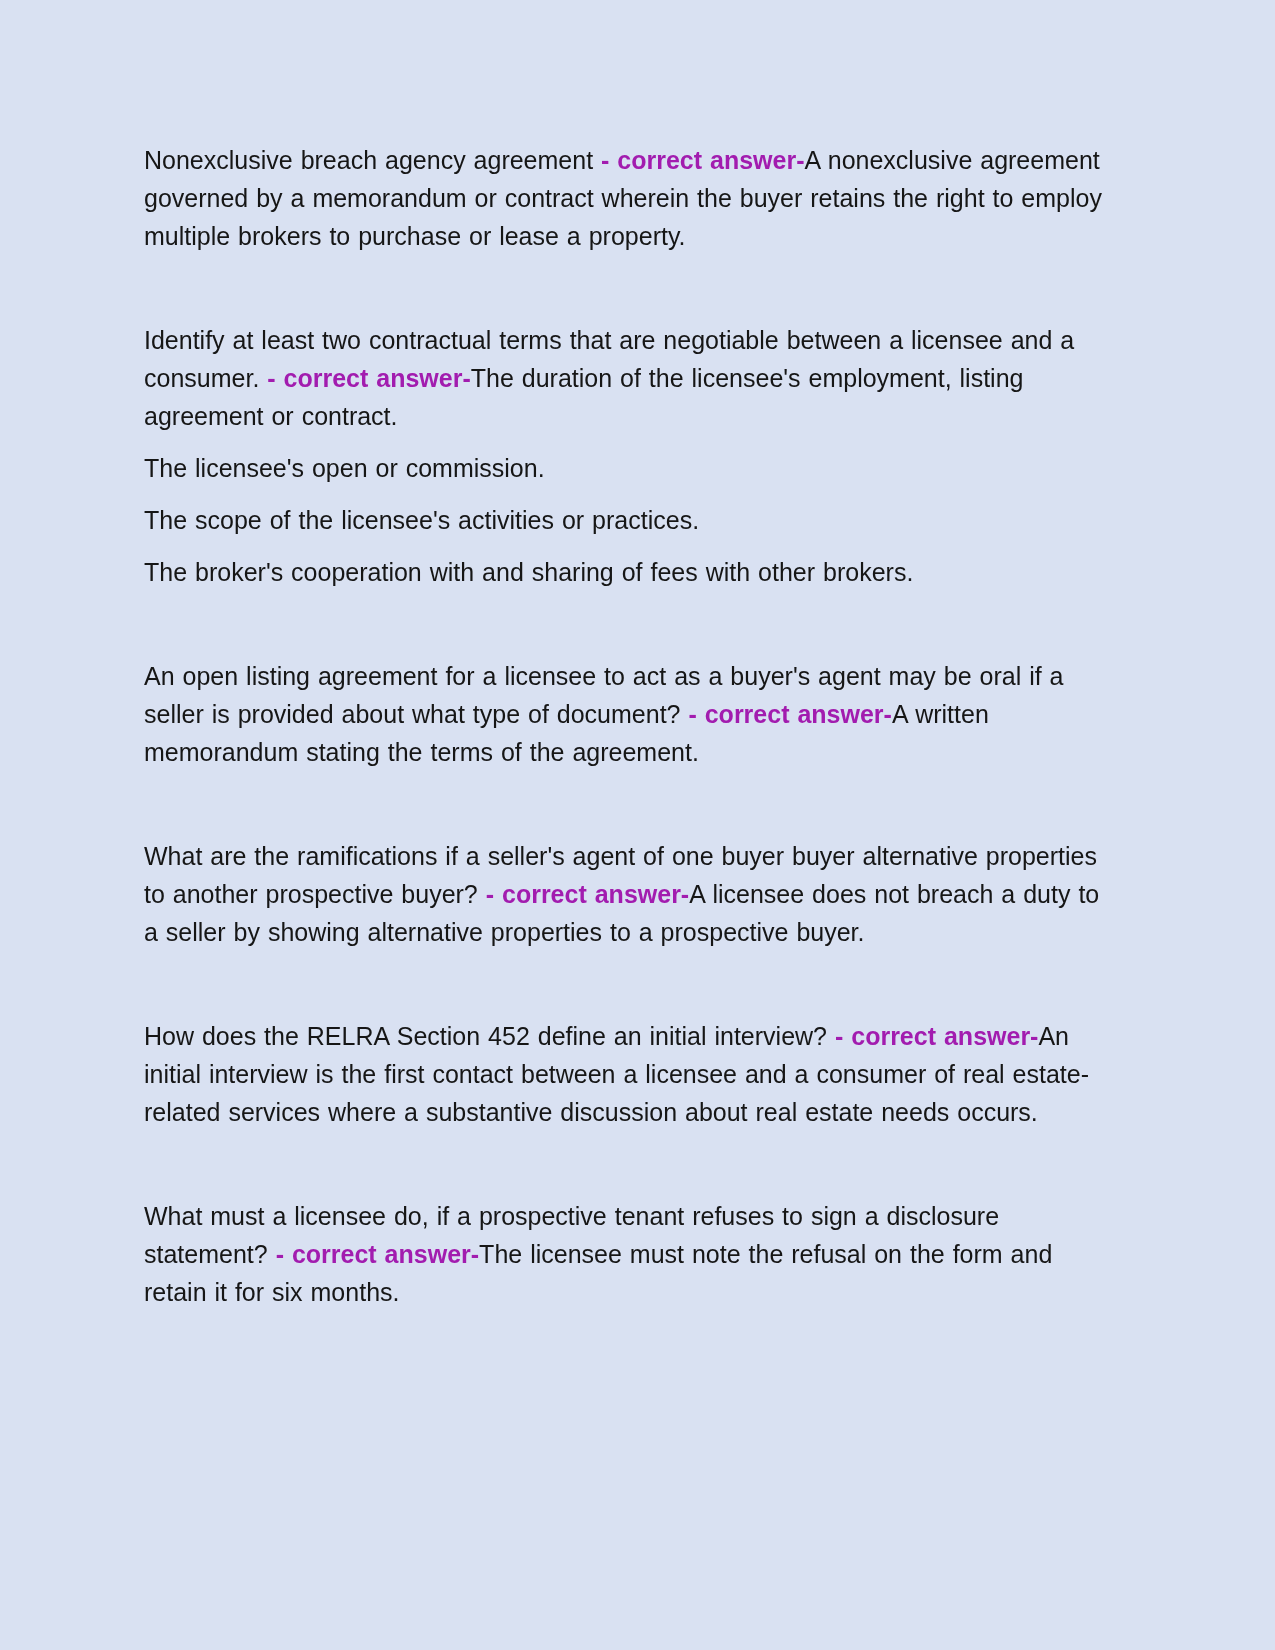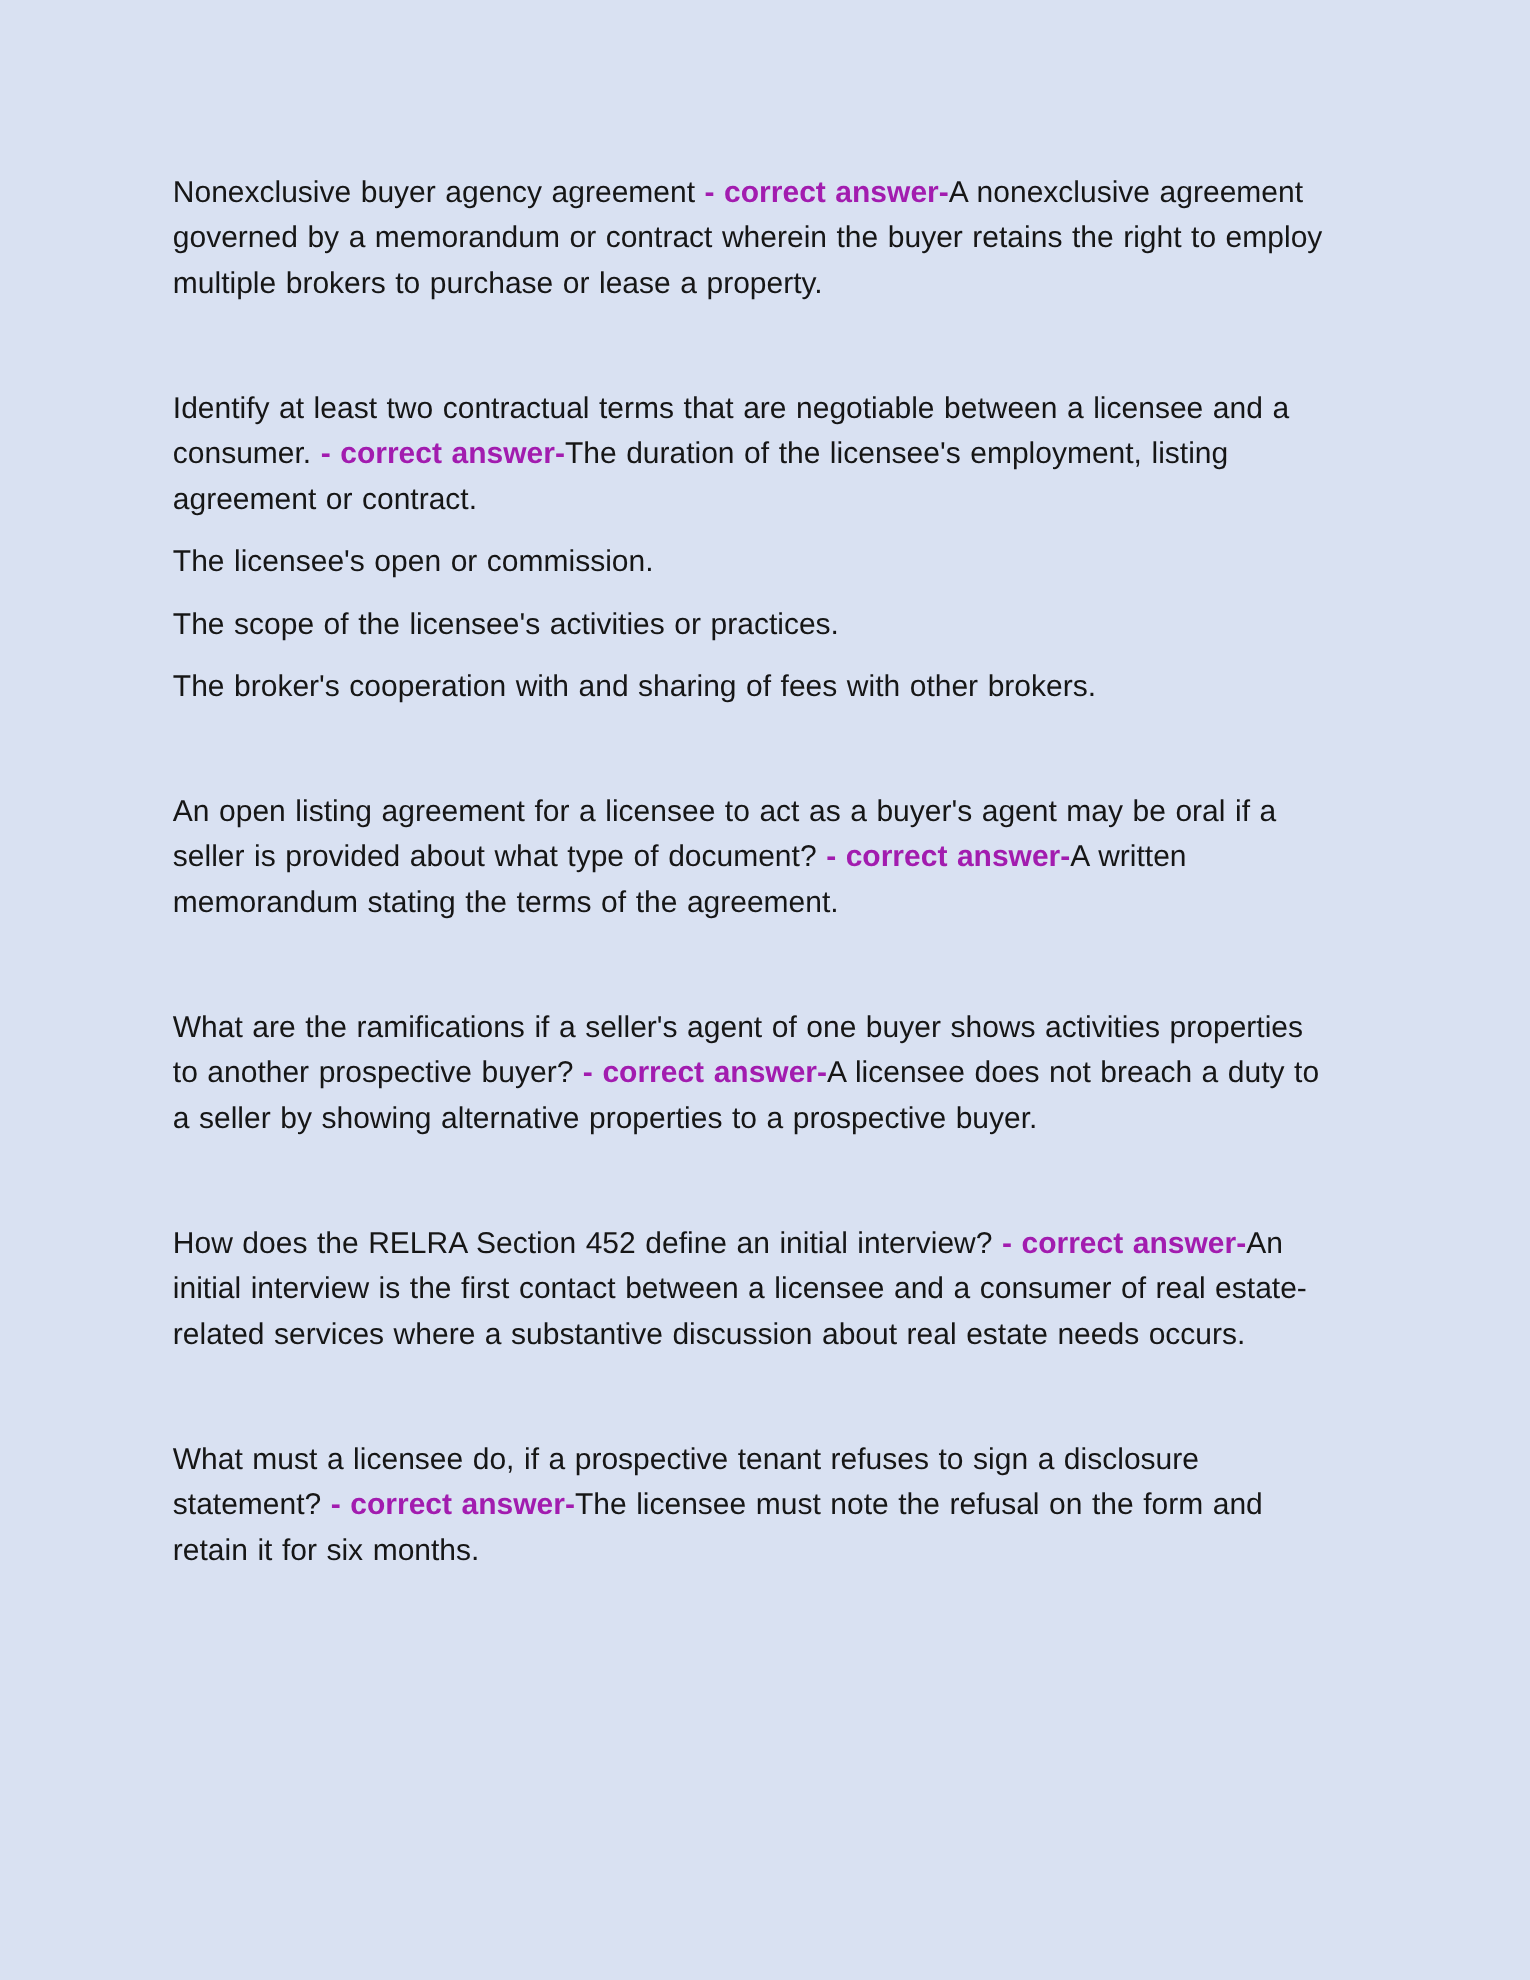--- a/index.html
+++ b/index.html
@@ -37,28 +37,28 @@
   .blank-line {
     height: 38px;
     margin-bottom: 14px;
   }
 </style>
 </head>
 <body>
 
 <main class="page">
   <section class="qa-list">
-      <p class="para"><span>Nonexclusive buyer agency agreement </span><span class="marker">- correct answer-</span><span>A nonexclusive agreement governed by a memorandum or contract wherein the buyer retains the right to employ multiple brokers to purchase or lease a property.</span></p>
+      <p class="para"><span>Nonexclusive breach agency agreement </span><span class="marker">- correct answer-</span><span>A nonexclusive agreement governed by a memorandum or contract wherein the buyer retains the right to employ multiple brokers to purchase or lease a property.</span></p>
       <div class="blank-line"></div>
       <p class="para"><span>Identify at least two contractual terms that are negotiable between a licensee and a consumer. </span><span class="marker">- correct answer-</span><span>The duration of the licensee's employment, listing agreement or contract.</span></p>
       <p class="para"><span>The licensee's open or commission.</span></p>
       <p class="para"><span>The scope of the licensee's activities or practices.</span></p>
       <p class="para"><span>The broker's cooperation with and sharing of fees with other brokers.</span></p>
       <div class="blank-line"></div>
       <p class="para"><span>An open listing agreement for a licensee to act as a buyer's agent may be oral if a seller is provided about what type of document? </span><span class="marker">- correct answer-</span><span>A written memorandum stating the terms of the agreement.</span></p>
       <div class="blank-line"></div>
-      <p class="para"><span>What are the ramifications if a seller's agent of one buyer shows activities properties to another prospective buyer? </span><span class="marker">- correct answer-</span><span>A licensee does not breach a duty to a seller by showing alternative properties to a prospective buyer.</span></p>
+      <p class="para"><span>What are the ramifications if a seller's agent of one buyer buyer alternative properties to another prospective buyer? </span><span class="marker">- correct answer-</span><span>A licensee does not breach a duty to a seller by showing alternative properties to a prospective buyer.</span></p>
       <div class="blank-line"></div>
       <p class="para"><span>How does the RELRA Section 452 define an initial interview? </span><span class="marker">- correct answer-</span><span>An initial interview is the first contact between a licensee and a consumer of real estate-related services where a substantive discussion about real estate needs occurs.</span></p>
       <div class="blank-line"></div>
       <p class="para"><span>What must a licensee do, if a prospective tenant refuses to sign a disclosure statement? </span><span class="marker">- correct answer-</span><span>The licensee must note the refusal on the form and retain it for six months.</span></p>
     </section>
 </main>
 
 </body></html>

